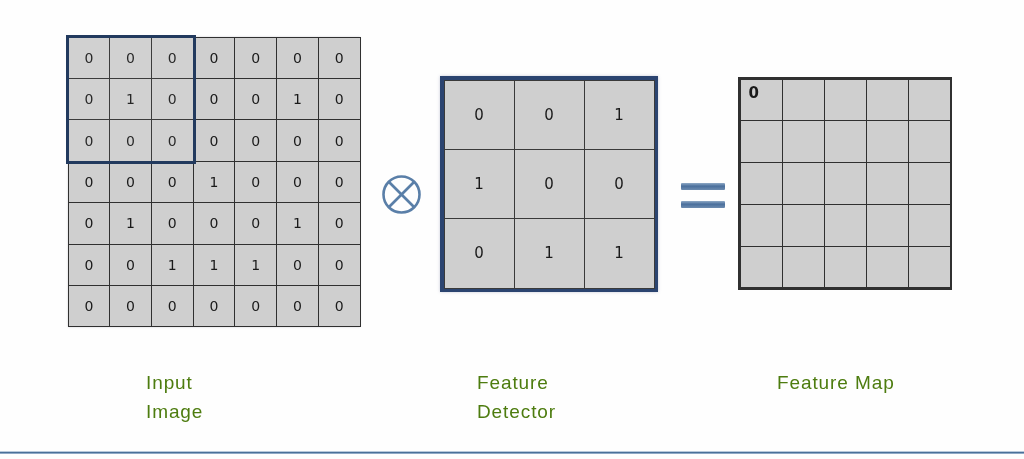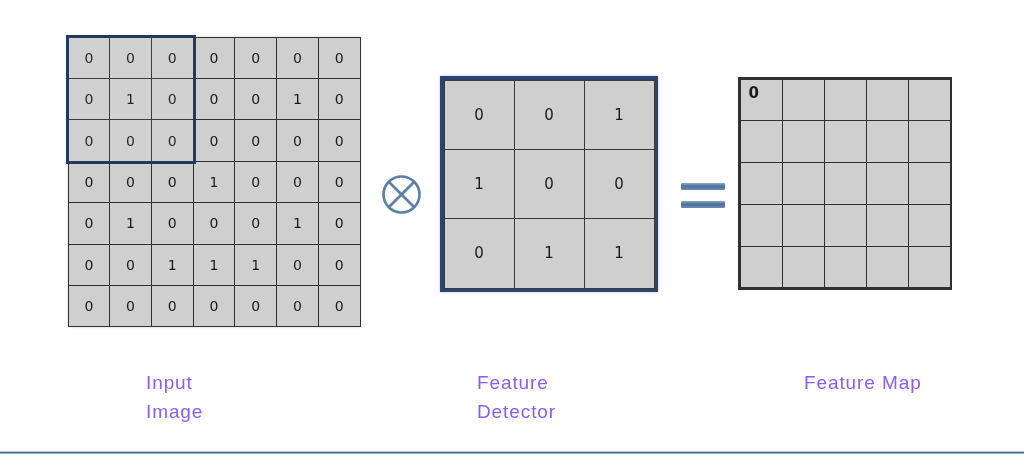--- a/index.html
+++ b/index.html
@@ -121,26 +121,26 @@
   .eq-bar.top { top: 0; }
   .eq-bar.bottom { top: 18px; }
 
   
   .caption {
     position: absolute;
     font-family: "Liberation Sans", sans-serif;
     font-size: 19px;
     line-height: 29px;
     letter-spacing: 0.9px;
-    color: #8b5cf6;
+    color: #4d7c0f;
     white-space: pre-line;
   }
   #caption-input    { left: 146px; top: 368px; }
   #caption-detector { left: 457px; top: 368px; margin-left: 20px; }
-  #caption-map      { left: 804px; top: 368px; }
+  #caption-map      { left: 777px; top: 368px; }
 
   
   #footer-rule {
     position: absolute;
     left: 0;
     top: 451px;
     width: 1024px;
     height: 3px;
     background: linear-gradient(to bottom, #b9c9dc 0 1px, #4a7099 1px 2px, #8fa9c6 2px 3px);
   }

